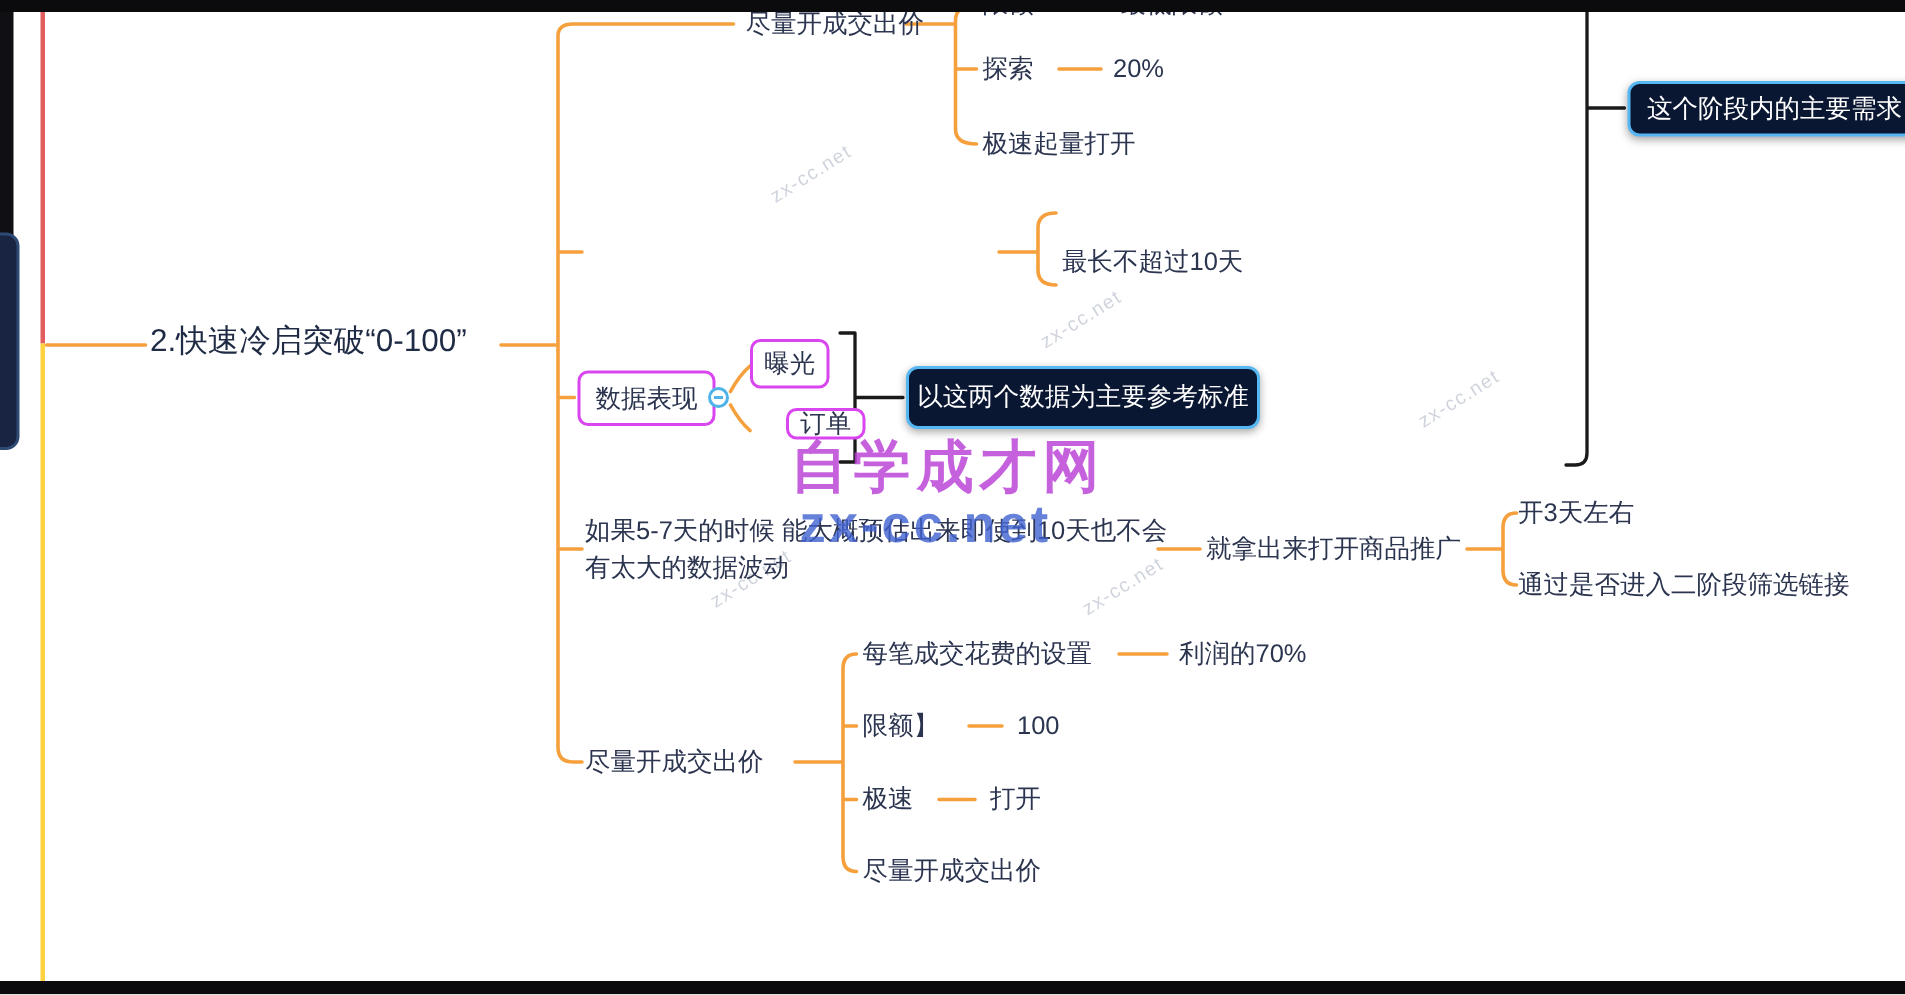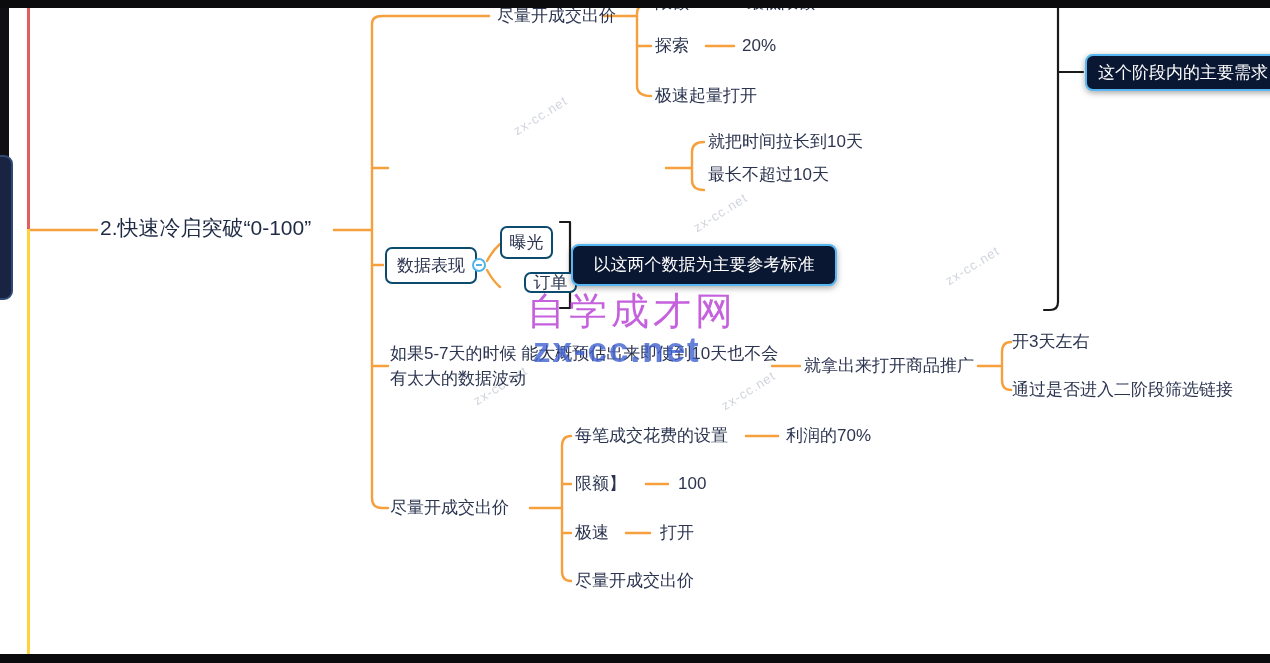--- a/index.html
+++ b/index.html
@@ -17,28 +17,28 @@
   .vline{position:absolute;width:3px;z-index:2}
   .vline.red{left:27px;top:8px;height:221px;background:#e25d5d}
   .vline.yellow{left:27px;top:229px;height:426px;background:#ffd23e}
 
   .connectors{position:absolute;left:0;top:0;z-index:1}
 
   .node{position:absolute;font-size:17px;line-height:22px;color:#2c3550;white-space:nowrap;z-index:3}
   .main-topic{font-size:21px;line-height:26px;color:#1f2b44}
   .wrap2{white-space:normal;width:394px;line-height:25px}
 
-  .boxed{display:flex;align-items:center;justify-content:center;border:2px solid #0c4a6e;border-radius:7px;background:#fff}
+  .boxed{display:flex;align-items:center;justify-content:center;border:2px solid #d946ef;border-radius:7px;background:#fff}
   .dark-box{display:flex;align-items:center;justify-content:center;background:#0a1733;border:2px solid #56b7f2;border-radius:8px;color:#ffffff;box-shadow:0 2px 6px rgba(0,0,0,.35);z-index:4}
   .dark-box.left-align{justify-content:flex-start;padding:0 11px}
 
   .collapse-toggle{position:absolute;left:472px;top:258px;width:14px;height:14px;border:2px solid #4fb3e8;border-radius:50%;background:#fff;z-index:3}
   .minus{position:absolute;left:2px;right:2px;top:4px;border-top:2px solid #4fb3e8}
 
-  .wm-title{position:absolute;left:527px;top:286px;font-size:38px;font-weight:normal;letter-spacing:4px;color:rgba(186,62,214,.82);z-index:6;white-space:nowrap}
+  .wm-title{position:absolute;left:527px;top:286px;font-size:38px;font-weight:bold;letter-spacing:4px;color:rgba(186,62,214,.82);z-index:6;white-space:nowrap}
   .wm-site{position:absolute;left:533px;top:330px;font-size:35px;font-weight:bold;letter-spacing:2px;color:rgba(64,98,208,.8);z-index:6;white-space:nowrap}
   .wm-tile{position:absolute;font-size:13px;color:rgba(110,120,150,.33);transform:rotate(-32deg);letter-spacing:1px;z-index:1;white-space:nowrap}
 </style>
 </head>
 <body>
 
 <div class="stage">
 
   <div class="bar top"></div>
   <div class="bar bottom"></div>
@@ -81,30 +81,29 @@
 
   <div class="node main-topic" style="left:100px;top:215px">2.快速冷启突破“0-100”</div>
 
   <div class="node" style="left:497px;top:5px">尽量开成交出价</div>
   <div class="node" style="left:655px;top:-8px">限额</div>
   <div class="node" style="left:747px;top:-8px">最低限额</div>
   <div class="node" style="left:655px;top:35px">探索</div>
   <div class="node" style="left:742px;top:35px">20%</div>
   <div class="node" style="left:655px;top:85px">极速起量打开</div>
 
-  <div class="node" style="left:708px;top:131px">就把时间拉长到10天</div>
   <div class="node" style="left:708px;top:164px">最长不超过10天</div>
 
   <div class="node boxed" style="left:385px;top:247px;width:92px;height:37px">数据表现</div>
   <div class="collapse-toggle">
     <span class="minus"></span>
   </div>
   <div class="node boxed" style="left:500px;top:226px;width:53px;height:33px">曝光</div>
   <div class="node boxed" style="left:524px;top:272px;width:53px;height:21px">订单</div>
-  <div class="node dark-box" style="left:571px;top:244px;width:266px;height:42px">以这两个数据为主要参考标准</div>
+  <div class="node dark-box" style="left:604px;top:244px;width:236px;height:42px">以这两个数据为主要参考标准</div>
 
   <div class="node wrap2" style="left:390px;top:341px">如果5-7天的时候  能大概预估出来即使到10天也不会有太大的数据波动</div>
   <div class="node" style="left:804px;top:355px">就拿出来打开商品推广</div>
   <div class="node" style="left:1012px;top:331px">开3天左右</div>
   <div class="node" style="left:1012px;top:379px">通过是否进入二阶段筛选链接</div>
 
   <div class="node" style="left:390px;top:497px">尽量开成交出价</div>
   <div class="node" style="left:575px;top:425px">每笔成交花费的设置</div>
   <div class="node" style="left:786px;top:425px">利润的70%</div>
   <div class="node" style="left:575px;top:473px">限额】</div>

